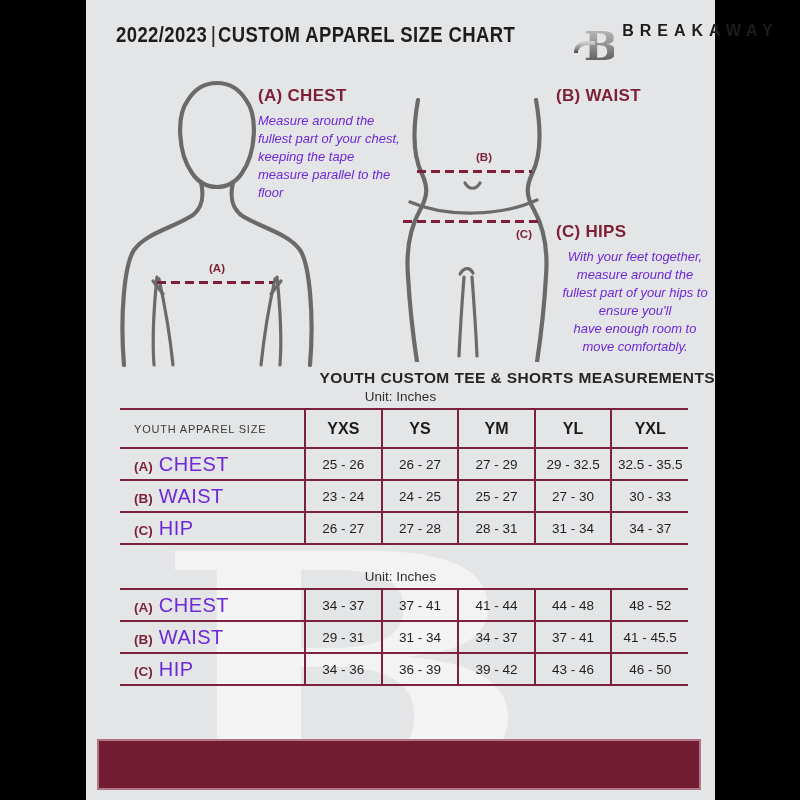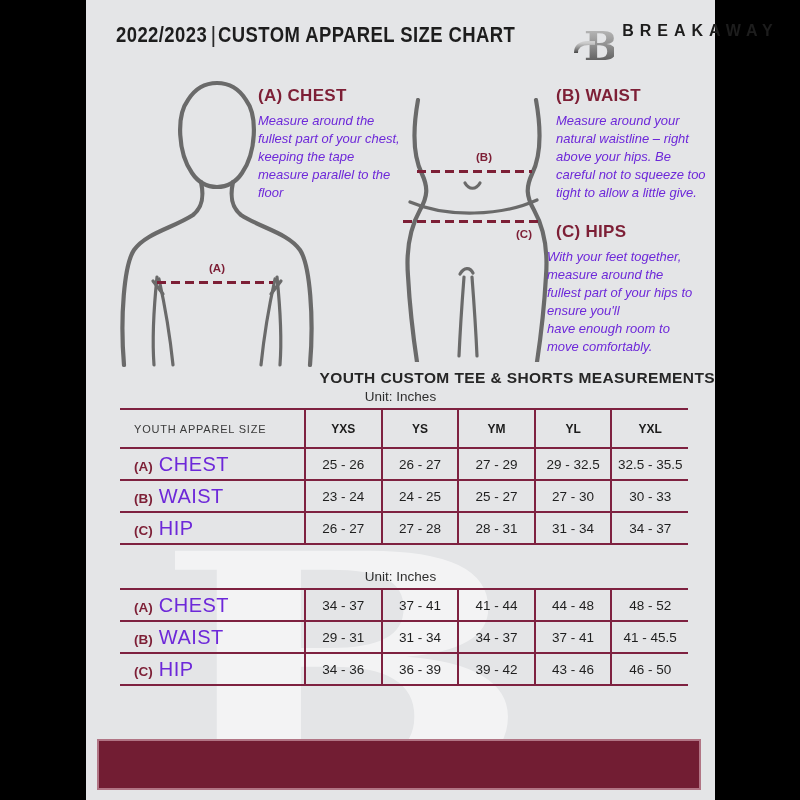--- a/index.html
+++ b/index.html
@@ -47,21 +47,21 @@
     font-size:13.5px;font-weight:500;color:#2e2e2e;}
 
   
   table.size{position:absolute;left:34px;width:568px;z-index:1;border-collapse:collapse;table-layout:fixed;}
   table.size col.c0{width:185px;}
   table.size tr{border-top:2px solid #7e2140;}
   table.size{border-bottom:2px solid #7e2140;}
   table.size td{padding:0;border-left:2px solid #7e2140;text-align:center;
      font-size:13.5px;color:#1f1f1f;}
   table.size td:first-child{border-left:none;text-align:left;padding-left:14px;}
-  table.size tr.head td{height:37px;font-weight:700;font-size:12px;color:#1b1b1b;}
+  table.size tr.head td{height:37px;font-weight:700;font-size:16px;color:#1b1b1b;}
   table.size tr.head td:first-child{font-weight:400;font-size:11px;color:#3a3a3a;letter-spacing:0.8px;}
   table.size tr.data td{height:30px;}
   .rk{font-weight:700;color:#7d1f36;margin-right:6px;}
   .rl{color:#6d28d9;letter-spacing:0.5px;font-size:20px;}
 
   
   .footer-bar{position:absolute;left:11px;top:739px;width:604px;height:51px;z-index:3;
     background:#721d33;border:2px solid rgba(230,190,200,0.55);box-sizing:border-box;}
 </style>
 </head>
@@ -117,24 +117,23 @@
   </svg>
   <span class="ptlabel" style="left:380px;top:151px;">(B)</span>
   <div class="dash" style="left:331px;top:170px;width:115px;"></div>
   <div class="dash" style="left:317px;top:220px;width:140px;"></div>
   <span class="ptlabel" style="left:420px;top:228px;">(C)</span>
 
   <div class="mhead" style="left:172px;top:86px;">(A) CHEST</div>
   <div class="mdesc" style="left:172px;top:112px;width:142px;">Measure around the fullest part of your chest, keeping the tape measure parallel to the floor</div>
 
   <div class="mhead" style="left:470px;top:86px;">(B) WAIST</div>
-  <div class="mdesc" style="left:470px;top:112px;width:150px;">Measure around your natural waistline – right above your hips. Be careful not to squeeze too tight to allow a little give.</div>
 
   <div class="mhead" style="left:470px;top:222px;">(C) HIPS</div>
-  <div class="mdesc" style="left:461px;top:248px;width:152px;">With your feet together, measure around the fullest part of your hips to ensure you'll
+  <div class="mdesc" style="left:473px;top:248px;width:152px;text-align:center;">With your feet together, measure around the fullest part of your hips to ensure you'll
 have enough room to move comfortably.</div>
 
   <div class="sect-title" style="top:369px;">YOUTH CUSTOM TEE &amp; SHORTS MEASUREMENTS</div>
   <div class="sect-unit" style="top:389px;">Unit: Inches</div>
 
   <table class="size" style="top:408px;">
     <colgroup>
         <col class="c0">
         <col>
         <col>

